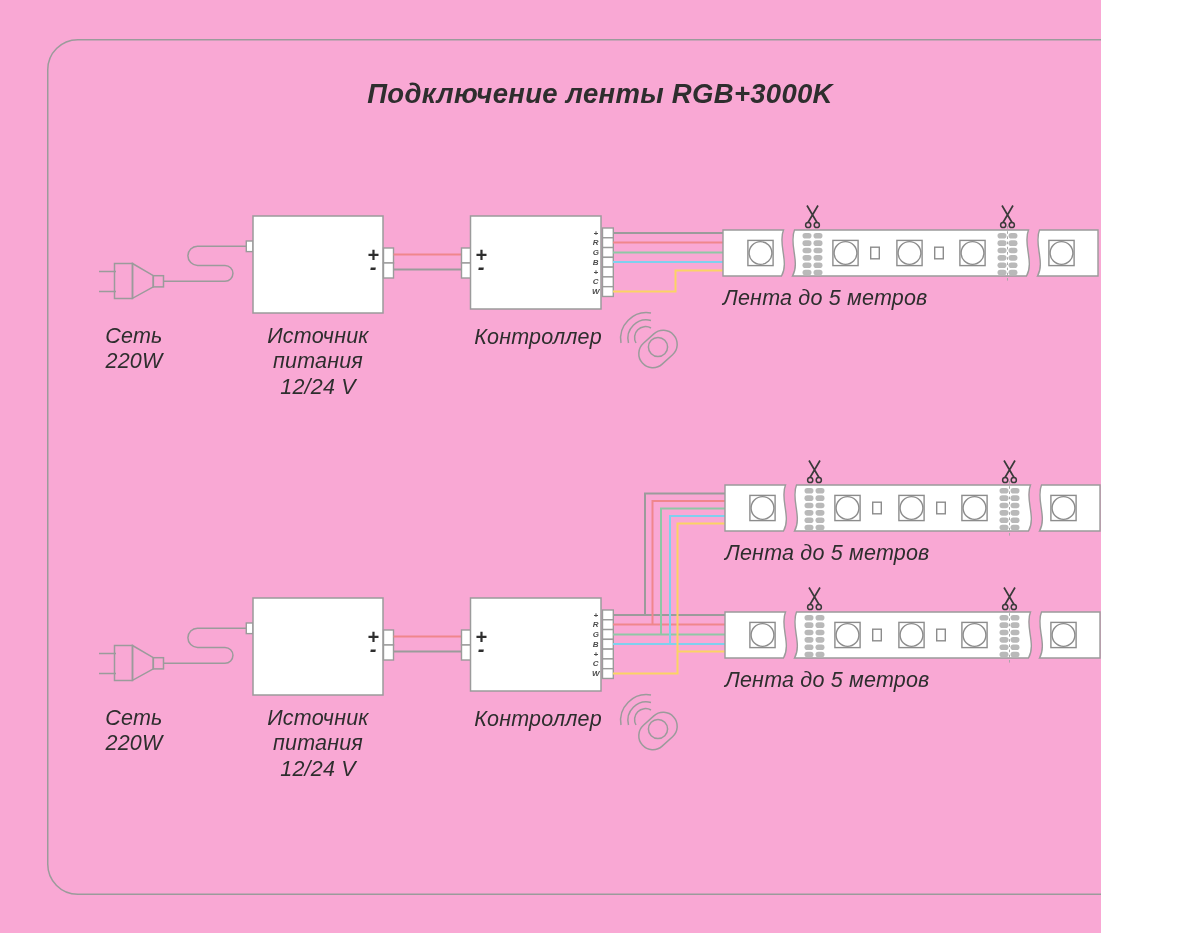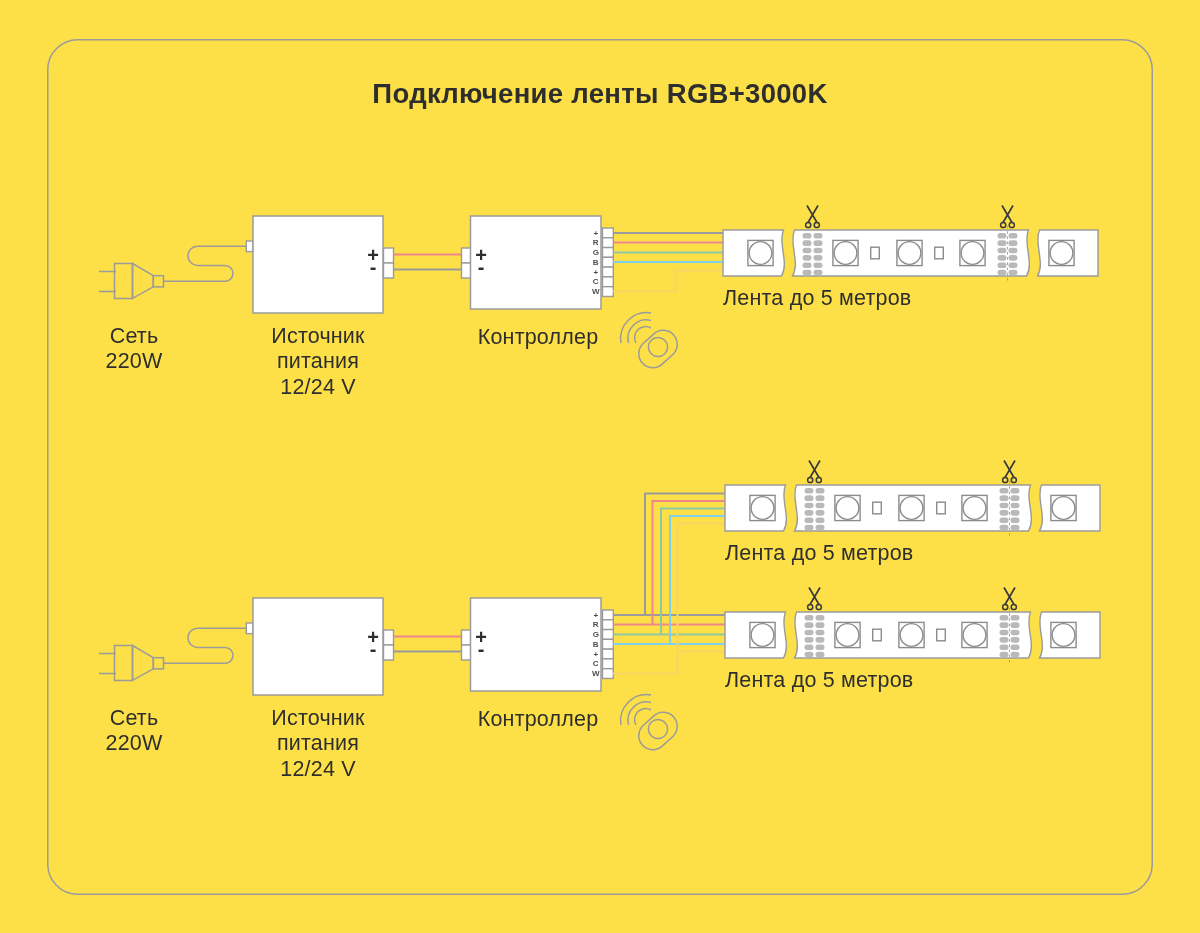--- a/index.html
+++ b/index.html
@@ -1,17 +1,17 @@
 <!DOCTYPE html>
 <html><head>
 <meta charset="utf-8">
 <style>
   html,body{margin:0;padding:0;background:#ffffff;}
-  .stage{position:relative;width:1200px;height:933px;background:#fde047;overflow:hidden;
-         font-family:"Liberation Sans","DejaVu Sans",sans-serif;}
+  .stage{position:relative;width:1101px;height:933px;background:#f9a8d4;overflow:hidden;
+         font-family:"Liberation Sans","DejaVu Sans",sans-serif;font-style:italic;}
   svg{position:absolute;left:0;top:0;}
   .ln{fill:none;stroke:#9b9b9b;stroke-width:1.5;}
   .boxfill{fill:#ffffff;stroke:#9b9b9b;stroke-width:1.5;}
   .tab{fill:#ffffff;stroke:#9b9b9b;stroke-width:1.4;}
   .seg{fill:#ffffff;stroke:#9b9b9b;stroke-width:1.4;}
   .ledln{fill:none;stroke:#8c8c8c;stroke-width:1.4;}
   .wire{fill:none;stroke-width:2;}
   .cutline{fill:none;stroke:#a8a8a8;stroke-width:1;stroke-dasharray:2.6 2.6;}
   .sc{fill:none;stroke:#3a3a3a;stroke-width:1.7;}
   .scc{fill:none;stroke:#3a3a3a;stroke-width:1.5;}

